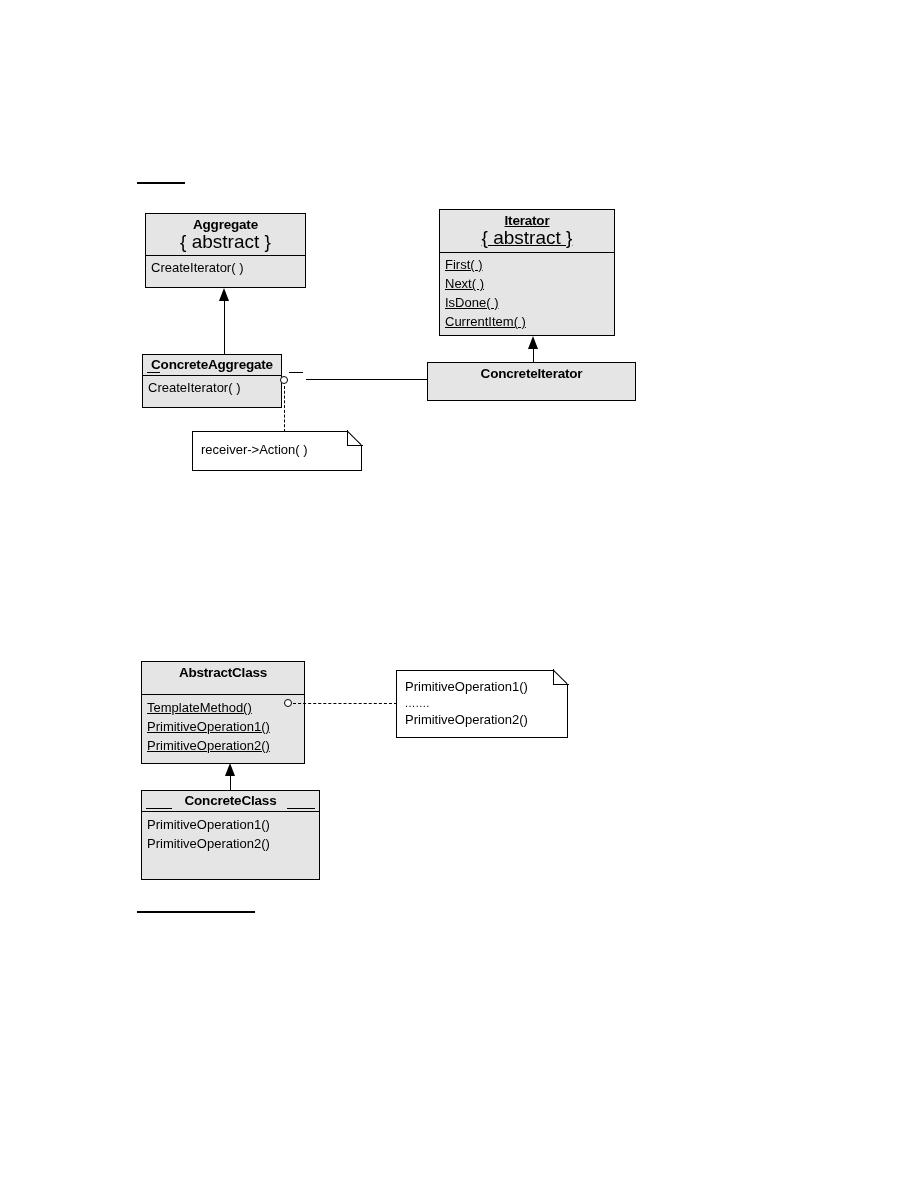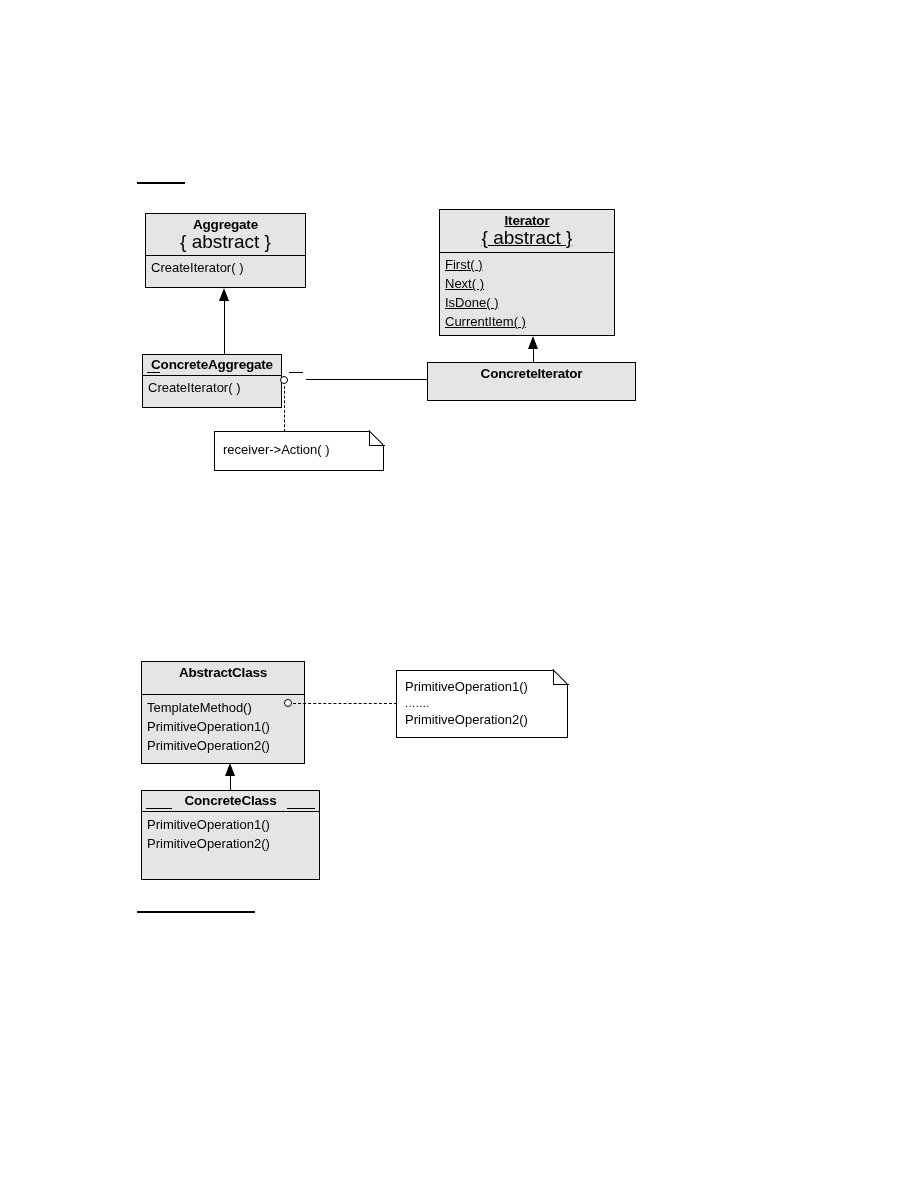--- a/index.html
+++ b/index.html
@@ -206,21 +206,21 @@
   </div>
 
   <div class="title-underline" style="left:147px; top:372px; width:13px;"></div>
   <div class="title-underline" style="left:289px; top:372px; width:14px;"></div>
 
   <div class="hline" style="left:306px; top:379px; width:121px;"></div>
 
   <div class="lollipop" style="left:280px; top:376px;"></div>
   <div class="vdash" style="left:284px; top:386px; height:46px;"></div>
 
-  <div class="uml-note" style="left:214px; top:431px; width:170px; height:40px;">
+  <div class="uml-note" style="left:192px; top:431px; width:170px; height:40px;">
     <div class="note-body"></div>
     <div class="note-fold"></div>
     <div class="note-fold-diag"></div>
     <div class="note-text" style="padding-top:9px;">
       <div>receiver-&gt;Action( )</div>
     </div>
   </div>
 
   <div class="uml-box" style="left:427px; top:362px; width:209px; height:39px;">
     <div class="uml-compartment" style="padding-top:2px;">
@@ -228,21 +228,21 @@
     </div>
   </div>
 
   <div class="vline" style="left:533px; top:349px; height:14px;"></div>
   <div class="arrow-up" style="left:528px; top:336px;"></div>
 
   <div class="uml-box" style="left:141px; top:661px; width:164px; height:103px;">
     <div class="uml-compartment" style="height:33px; border-bottom:1.5px solid #000; padding-top:2px;">
       <div class="uml-title">AbstractClass</div>
     </div>
-    <div class="uml-compartment" style="padding-top:3px;">
+    <div class="uml-compartment" style="padding-top:3px;text-decoration:underline;">
       <div class="uml-op">TemplateMethod()</div>
       <div class="uml-op">PrimitiveOperation1()</div>
       <div class="uml-op">PrimitiveOperation2()</div>
     </div>
   </div>
 
   <div class="lollipop" style="left:284px; top:699px;"></div>
   <div class="hdash" style="left:293px; top:703px; width:104px;"></div>
 
   <div class="uml-note" style="left:396px; top:670px; width:172px; height:68px;">

